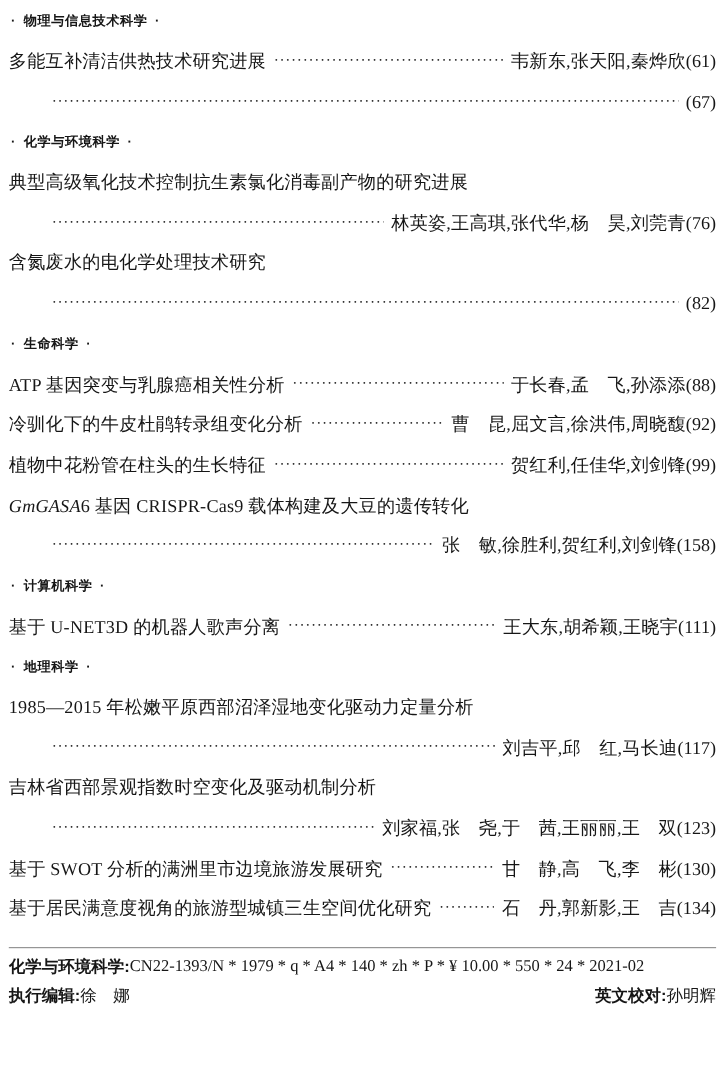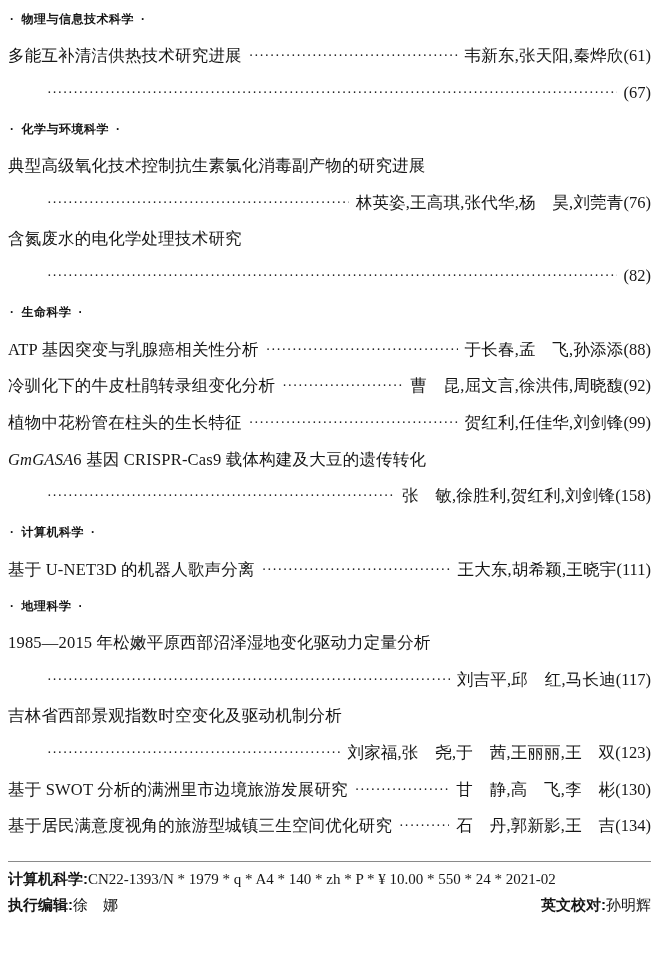--- a/index.html
+++ b/index.html
@@ -169,21 +169,21 @@
   <div class="row">
     <span class="title">基于居民满意度视角的旅游型城镇三生空间优化研究</span>
     <span class="leader">································································································································································</span>
     <span class="authors">石　丹,郭新影,王　吉</span>
       <span class="page">134</span>
   </div>
 
   <hr class="rule">
 
   <div class="footer-row">
-    <span class="flabel">计算机科学:</span>
+    <span class="flabel">化学与环境科学:</span>
       <span>CN22-1393/N * 1979 * q * A4 * 140 * zh * P * ¥ 10.00 * 550 * 24 * 2021-02</span>
   </div>
 
   <div class="footer-row split">
     <span class="fgroup">
       <span class="flabel">执行编辑:</span>
         <span>徐　娜</span>
     </span>
     <span class="fgroup">
       <span class="flabel">英文校对:</span>

